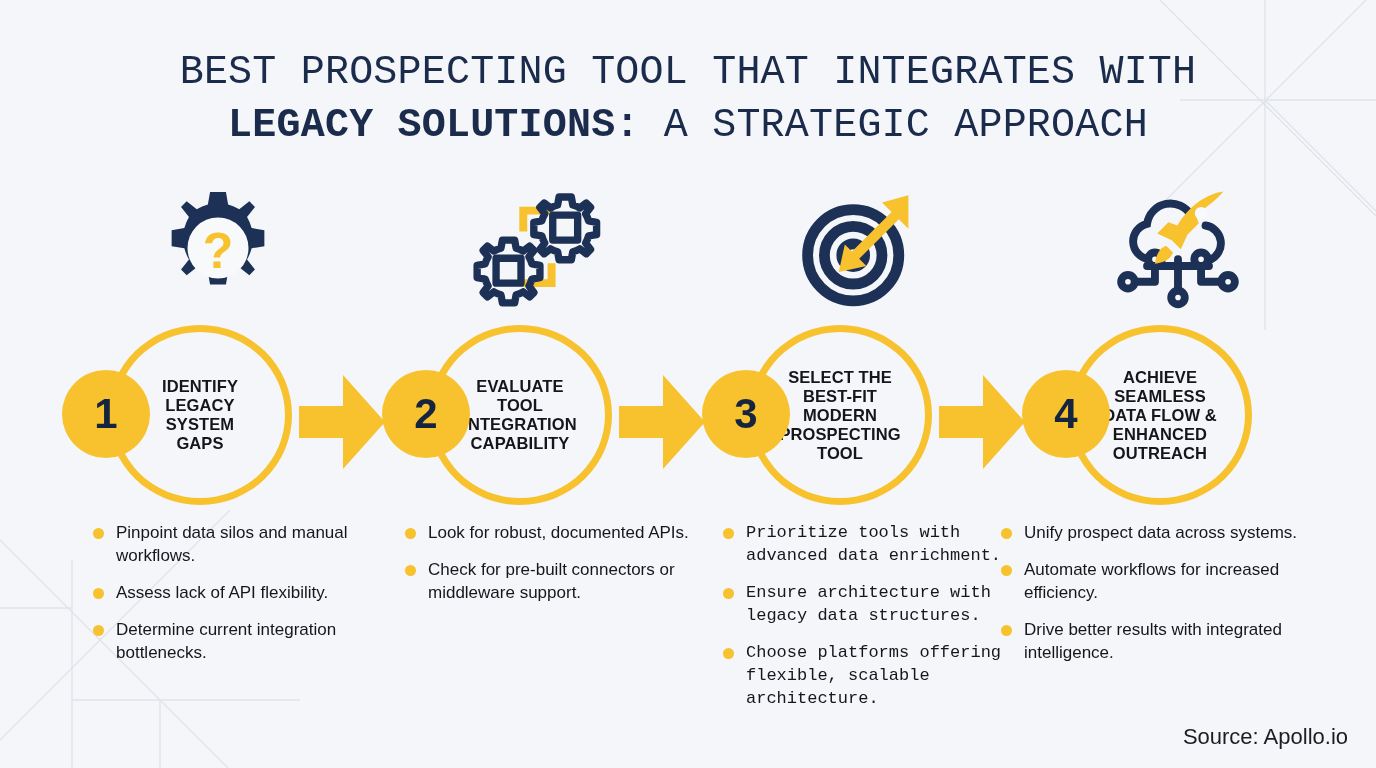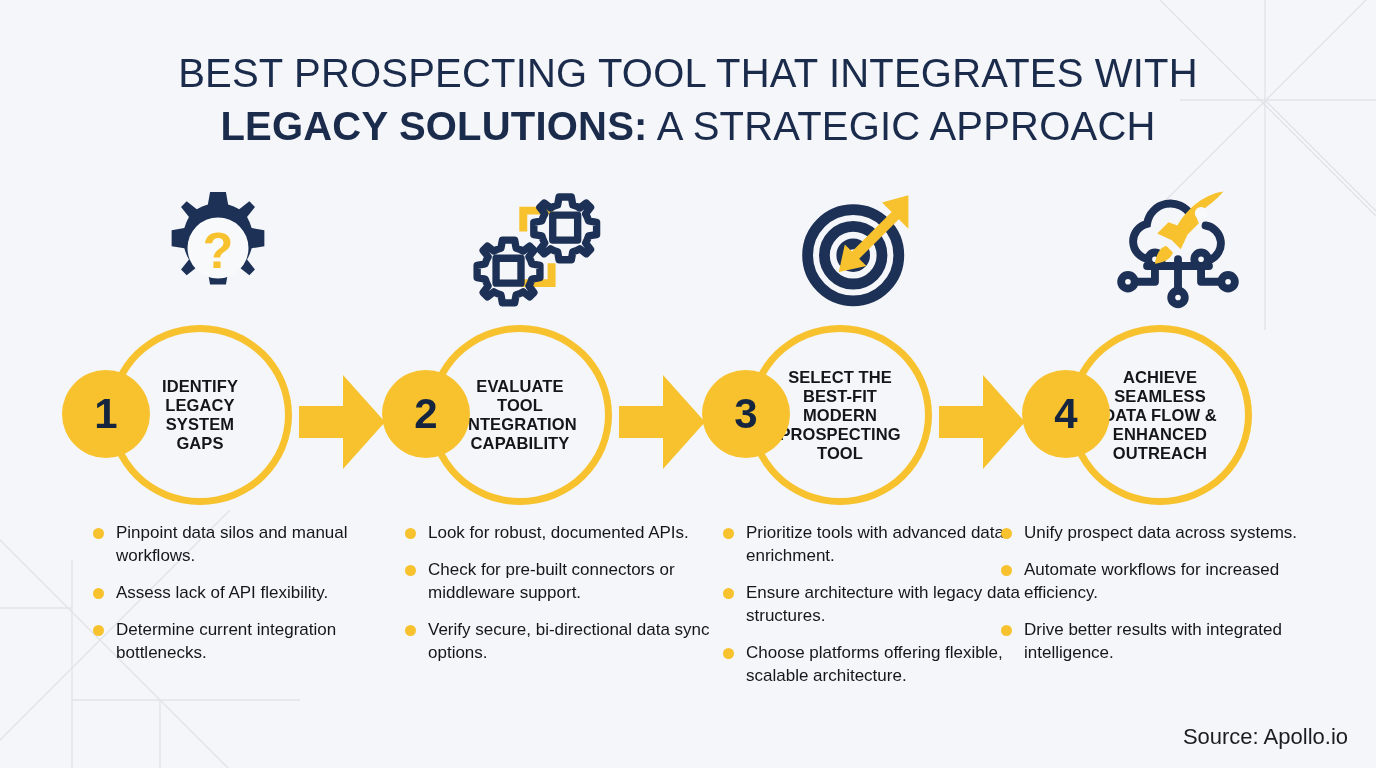--- a/index.html
+++ b/index.html
@@ -27,20 +27,21 @@
   }
 
   
   .title-block {
     position: absolute;
     top: 48px;
     left: 0;
     width: 1376px;
     text-align: center;
     z-index: 3;
+    font-family: Liberation Mono, monospace;
   }
   .title-line {
     color: #1B2B4B;
     font-size: 40px;
     letter-spacing: 0.2px;
     line-height: 50px;
     font-weight: 400;
     white-space: nowrap;
   }
   .title-line-2 { margin-top: 3px; }
@@ -147,21 +148,21 @@
     z-index: 3;
   }
 
   .bullet-col {
     position: absolute;
     top: 0;
     width: 320px;
   }
   .bcol-1 { left: 88px; }
   .bcol-2 { left: 400px; }
-  .bcol-3 { left: 718px; }
+  .bcol-3 { left: 718px; font-family: Liberation Mono, monospace; }
   .bcol-4 { left: 996px; }
 
   .bullet-item {
     position: relative;
     padding-left: 28px;
     margin-bottom: 14px;
     color: #15171D;
     font-size: 17px;
     line-height: 23px;
   }
@@ -347,24 +348,20 @@
 
   <div class="bullet-col bcol-2">
     <div class="bullet-item">
       <span class="bullet-dot"></span>
       <span>Look for robust, documented APIs.</span>
     </div>
     <div class="bullet-item">
       <span class="bullet-dot"></span>
       <span>Check for pre-built connectors or middleware support.</span>
     </div>
-    <div class="bullet-item">
-      <span class="bullet-dot"></span>
-      <span>Verify secure, bi-directional data sync options.</span>
-    </div>
   </div>
 
   <div class="bullet-col bcol-3">
     <div class="bullet-item">
       <span class="bullet-dot"></span>
       <span>Prioritize tools with advanced data enrichment.</span>
     </div>
     <div class="bullet-item">
       <span class="bullet-dot"></span>
       <span>Ensure architecture with legacy data structures.</span>

